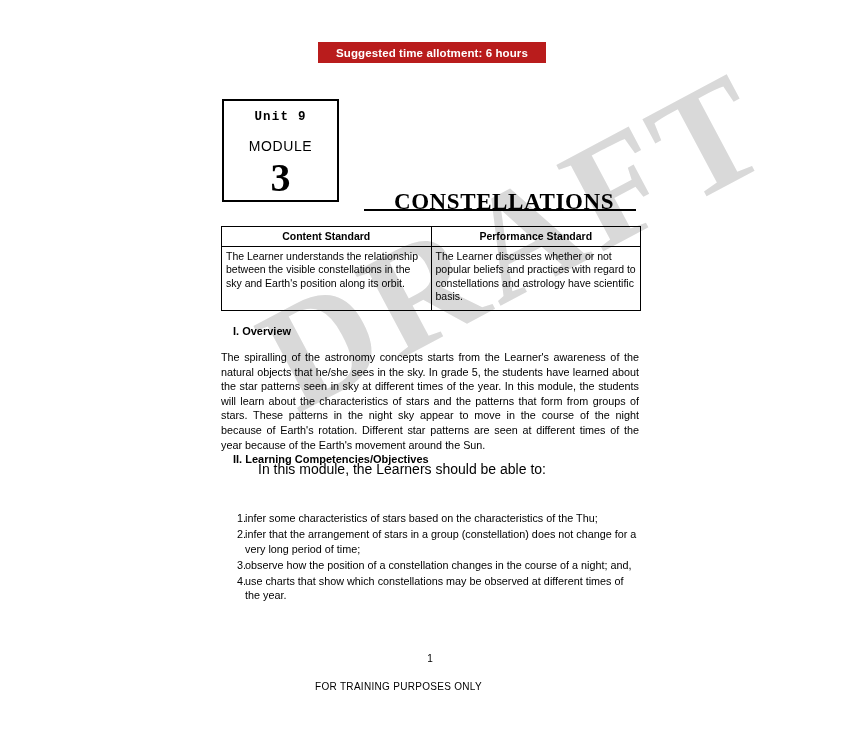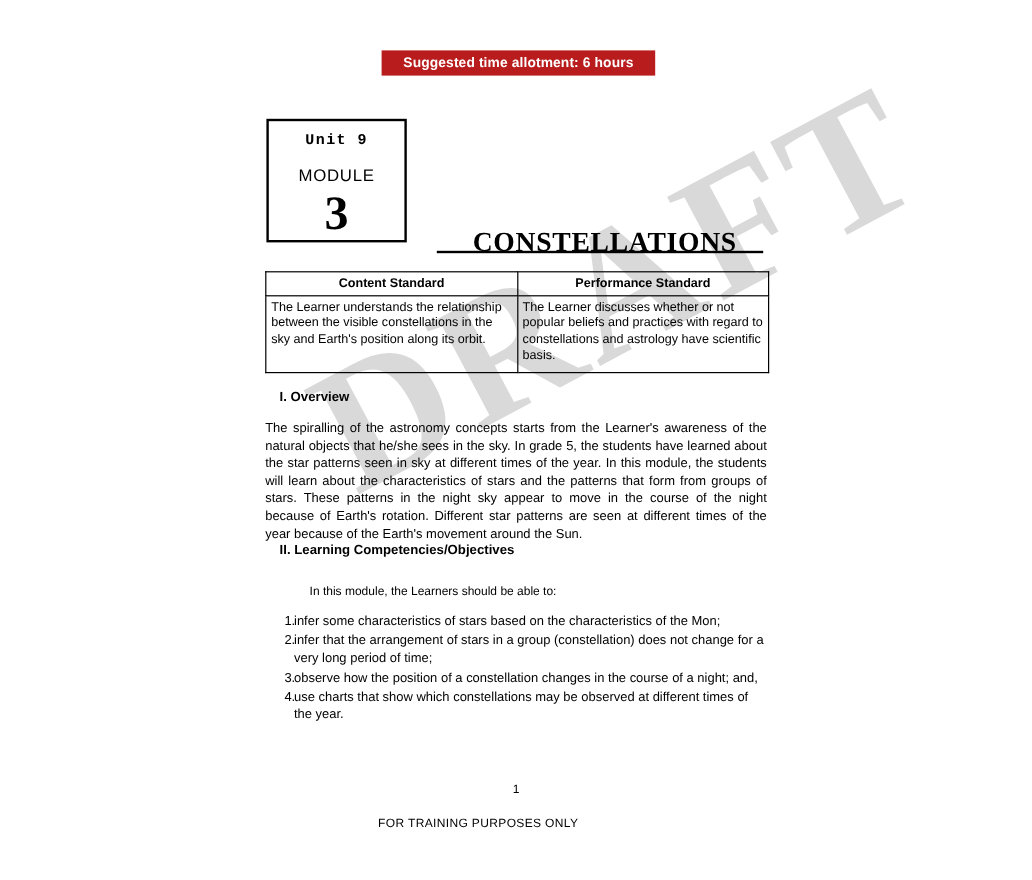--- a/index.html
+++ b/index.html
@@ -158,23 +158,23 @@
     top: 350px;
     width: 418px;
     font-size: 10.8px;
     line-height: 14.6px;
     text-align: justify;
   }
 
   .sub-intro {
     position: absolute;
     left: 258px;
-    top: 487px;
+    top: 462px;
     width: 380px;
-    font-size: 10px;
+    font-size: 14px;
     line-height: 14.6px;
   }
 
   .obj-list {
     position: absolute;
     left: 221px;
     top: 511px;
     width: 420px;
     margin: 0;
     padding: 0;
@@ -256,21 +256,21 @@
 
     <div class="section-head" id="overview-head">I. Overview</div>
     <div class="overview-para">The spiralling of the astronomy concepts starts from the Learner's awareness of the natural objects that he/she sees in the sky. In grade 5, the students have learned about the star patterns seen in sky at different times of the year. In this module, the students will learn about the characteristics of stars and the patterns that form from groups of stars. These patterns in the night sky appear to move in the course of the night because of Earth's rotation. Different star patterns are seen at different times of the year because of the Earth's movement around the Sun.</div>
 
     <div class="section-head" id="competency-head">II. Learning Competencies/Objectives</div>
     <div class="sub-intro">In this module, the Learners should be able to:</div>
 
     <ol class="obj-list" id="objectives-list">
         <li class="obj-item">
           <span class="obj-num">1.</span>
-          <span class="obj-text">infer  some characteristics of stars based on the characteristics of the Mon;</span>
+          <span class="obj-text">infer  some characteristics of stars based on the characteristics of the Thu;</span>
         </li>
         <li class="obj-item">
           <span class="obj-num">2.</span>
           <span class="obj-text">infer that the arrangement of stars in a group (constellation) does not change for a very long period of time;</span>
         </li>
         <li class="obj-item">
           <span class="obj-num">3.</span>
           <span class="obj-text">observe how the position of a constellation changes in the course of a night; and,</span>
         </li>
         <li class="obj-item">

